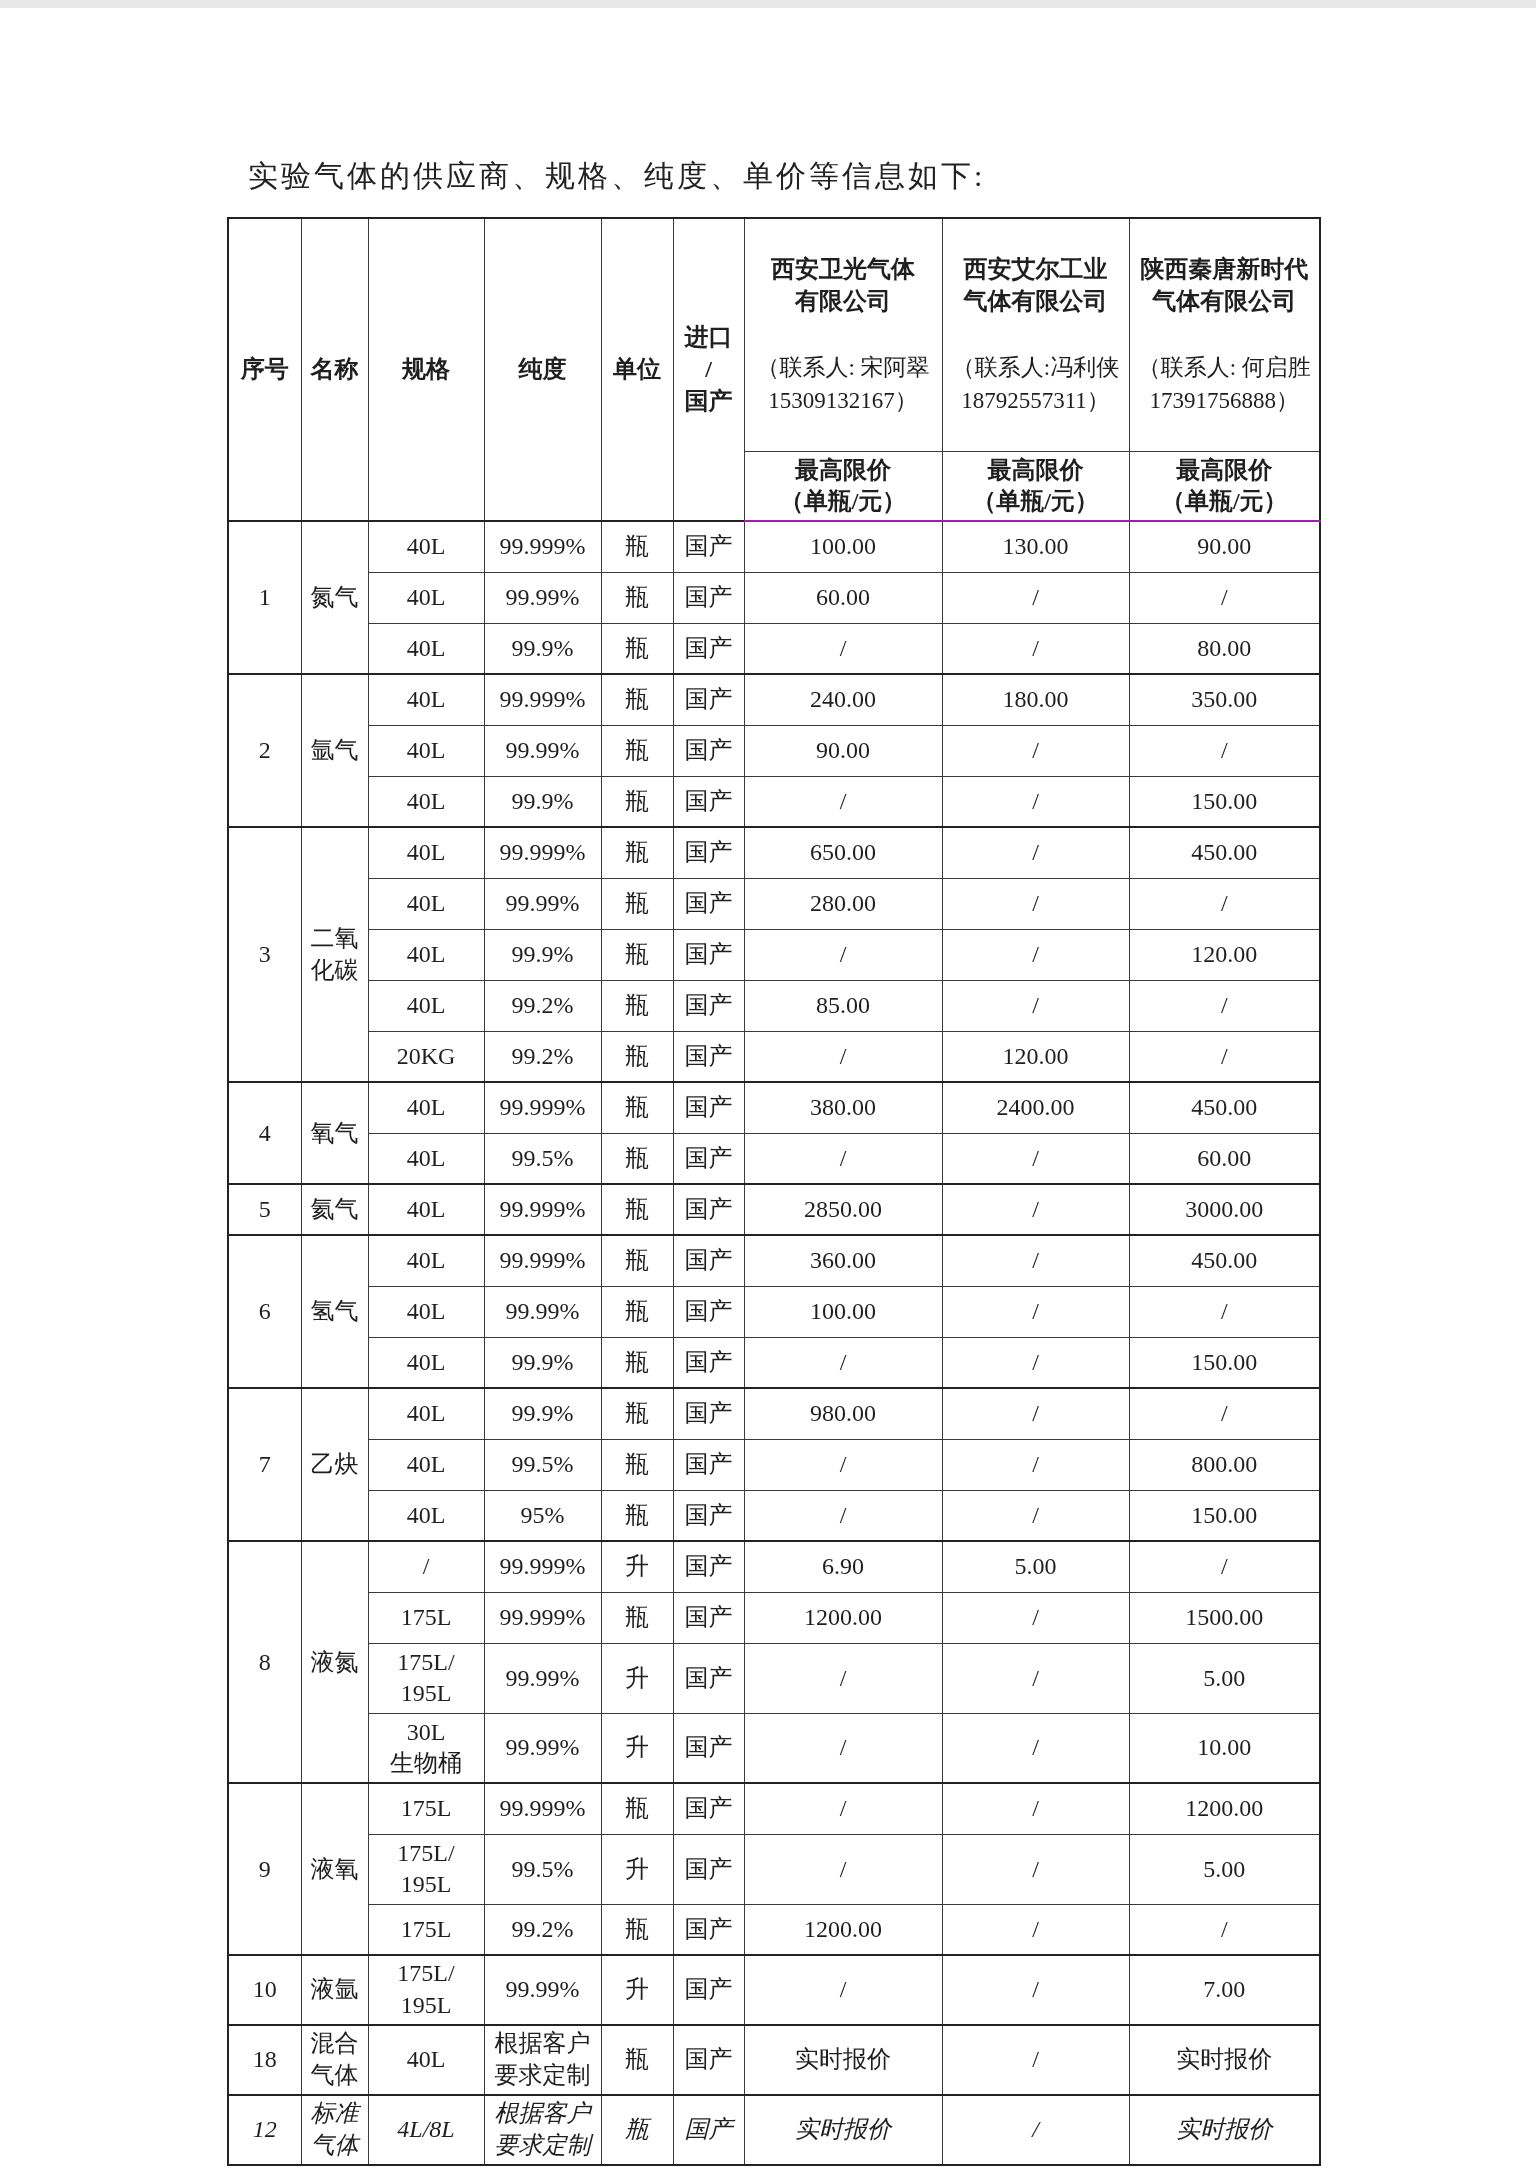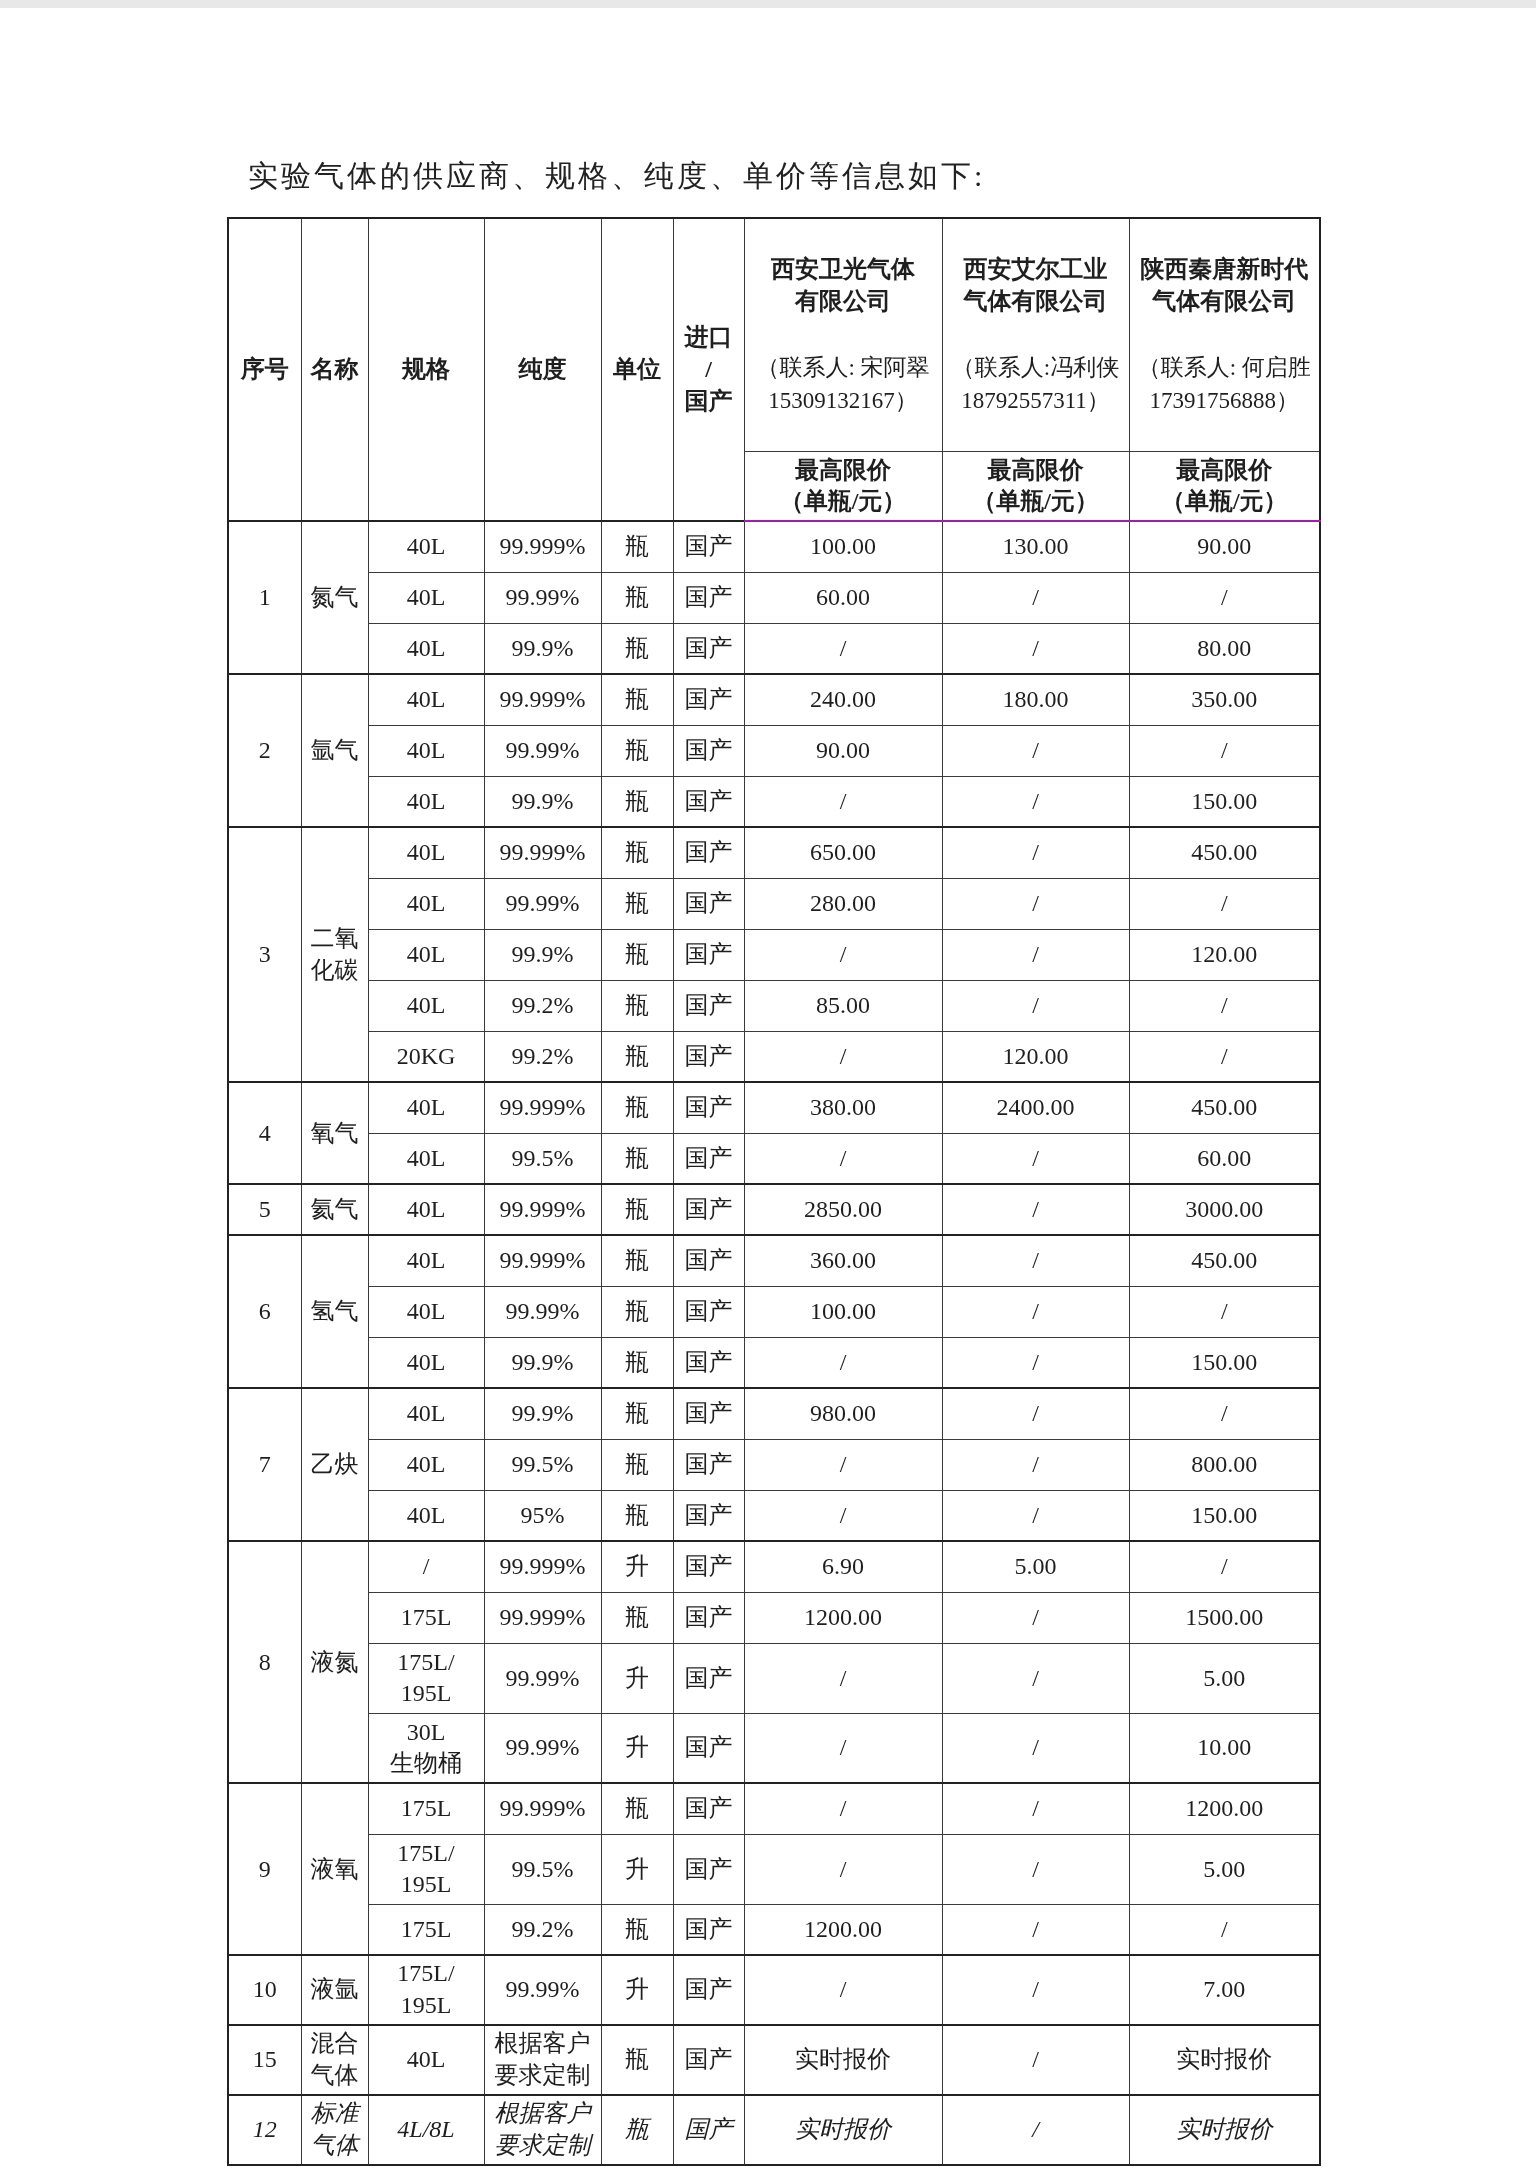--- a/index.html
+++ b/index.html
@@ -384,21 +384,21 @@
           <td data-name="spec-cell">175L/
 195L</td>
           <td data-name="purity-cell">99.99%</td>
           <td data-name="unit-cell">升</td>
           <td data-name="origin-cell">国产</td>
           <td data-name="price-cell-supplier-1">/</td>
           <td data-name="price-cell-supplier-2">/</td>
           <td data-name="price-cell-supplier-3">7.00</td>
         </tr>
         <tr data-name="table-row" class="gs" style="height: 70px;">
-          <td data-name="row-index-cell" rowspan="1">15</td>
+          <td data-name="row-index-cell" rowspan="1">18</td>
           <td data-name="gas-name-cell" rowspan="1">混合
 气体</td>
           <td data-name="spec-cell">40L</td>
           <td data-name="purity-cell">根据客户
 要求定制</td>
           <td data-name="unit-cell">瓶</td>
           <td data-name="origin-cell">国产</td>
           <td data-name="price-cell-supplier-1">实时报价</td>
           <td data-name="price-cell-supplier-2">/</td>
           <td data-name="price-cell-supplier-3">实时报价</td>

